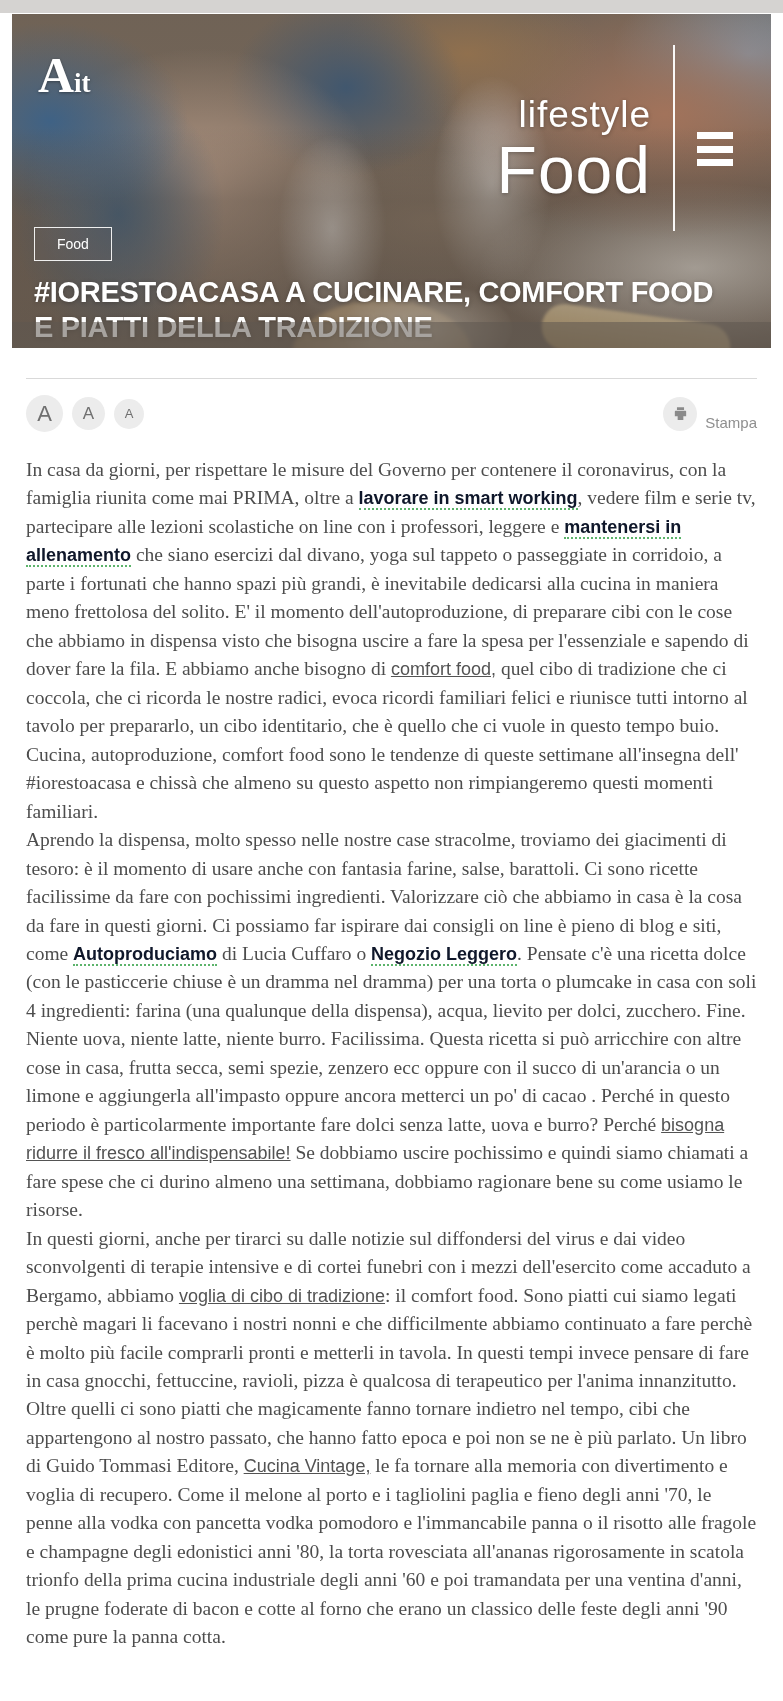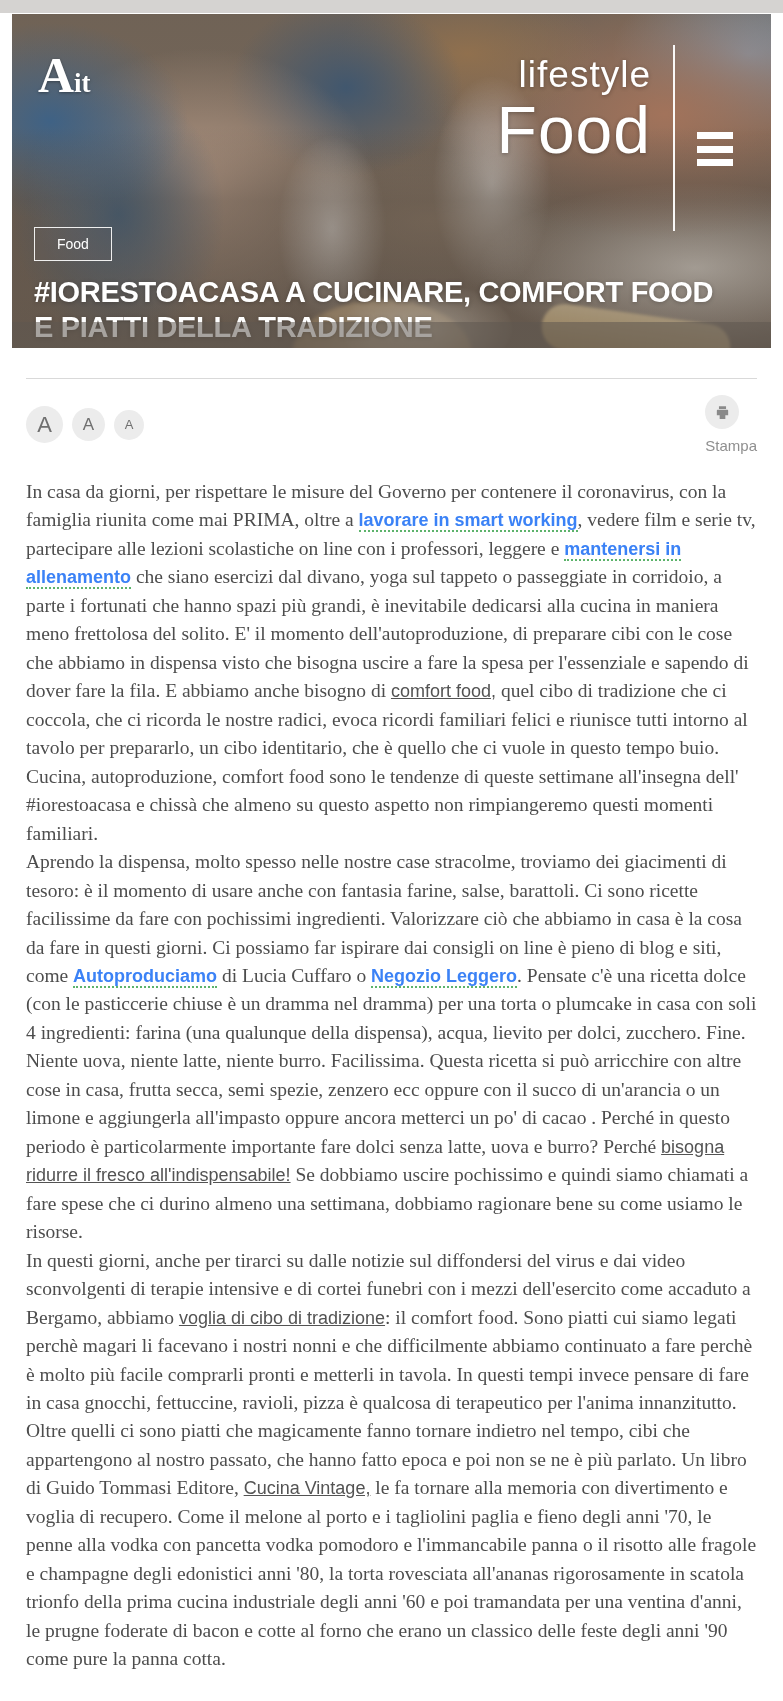--- a/index.html
+++ b/index.html
@@ -42,21 +42,21 @@
   .scrim { position:absolute; inset:0;
     background:linear-gradient(to bottom, rgba(0,0,0,0) 34%, rgba(73,65,57,.38) 56%, rgba(73,65,57,.42) 100%); }
 
   .hero-logo { position:absolute; left:26px; top:36px; color:#fff;
     font-family:"Liberation Serif", serif; font-weight:bold; text-shadow:0 1px 3px rgba(0,0,0,.35); }
   .hero-logo .big { font-size:50px; line-height:1; }
   .hero-logo .small { font-size:27px; }
 
   .brand-block { position:absolute; top:40px; right:120px; text-align:right; color:#fff;
     text-shadow:0 1px 4px rgba(0,0,0,.3); font-weight:300; }
-  .brand-section { font-size:37px; letter-spacing:1px; }
+  .brand-section { font-size:37px; letter-spacing:1px;margin-top:40px; }
   .brand-category { font-size:66px; line-height:1.05; letter-spacing:1px; }
   .brand-vline { position:absolute; top:31px; right:96px; width:2px; height:186px; background:#fff; opacity:.95; }
   .hamburger { position:absolute; top:118px; right:38px; width:36px; height:34px; cursor:pointer;
     display:flex; flex-direction:column; justify-content:space-between; }
   .hamburger span { display:block; height:7px; background:#fff; }
 
   .hero-tag { position:absolute; left:22px; top:213px; border:1px solid rgba(255,255,255,.9);
     color:#fff; font-size:14px; padding:8px 22px; background:rgba(120,110,100,.15); }
   .hero-title { position:absolute; left:22px; right:40px; top:250px; color:#fff;
     font-size:29px; font-weight:bold; line-height:1.22; letter-spacing:-0.3px;
@@ -69,32 +69,32 @@
   
   .toolbar { margin:30px 26px 0 26px; border-top:1px solid #d9d9d9; padding-top:16px;
     display:flex; align-items:center; justify-content:space-between; }
   .fontsize-group { display:flex; align-items:center; gap:9px; }
   .circle-btn { border-radius:50%; background:#ececec; color:#6f6f6f; display:flex;
     align-items:center; justify-content:center; cursor:pointer; font-family:"Liberation Sans",sans-serif; }
   .fs-large { width:37px; height:37px; font-size:22px; }
   .fs-medium { width:33px; height:33px; font-size:17px; }
   .fs-small { width:30px; height:30px; font-size:13px; }
   .action-group { display:flex; align-items:center; gap:34px; }
-  .action { display:flex; align-items:flex-start; gap:8px; cursor:pointer;flex-direction:column; }
+  .action { display:flex; align-items:flex-end; gap:8px; cursor:pointer; }
   .action .circle-btn { width:34px; height:34px; }
   .action svg { width:17px; height:17px; fill:#8a8a8a; }
   .action-label { color:#8f8f8f; font-size:15px; }
 
   
   .article { margin:24px 26px 0 26px; color:#4d4d4d;
     font-family:"Liberation Serif", serif; font-size:19.5px; line-height:1.46; }
   .article p { margin:0; }
   .em-sans { font-family:"Liberation Sans", sans-serif; font-size:18px; color:#535353;text-decoration:underline; }
   .green-link { font-family:"Liberation Sans", sans-serif; font-size:18px; font-weight:bold;
-    color:#3b82f6; text-decoration:none; border-bottom:2px dotted #5cb36b; cursor:pointer; }
+    color:#0f172a; text-decoration:none; border-bottom:2px dotted #5cb36b; cursor:pointer; }
 </style>
 </head>
 <body>
 
 <div class="topbar"></div>
 
 <div class="card">
 
   <div class="hero">
     <div class="flour1"></div>

